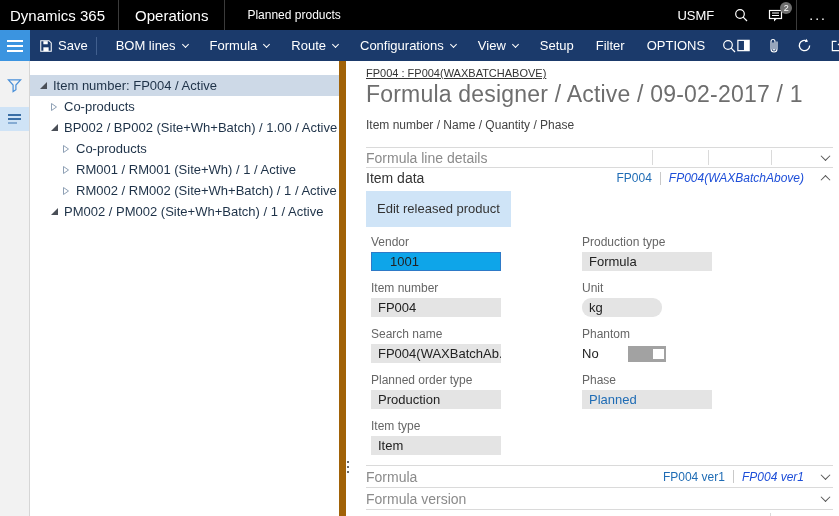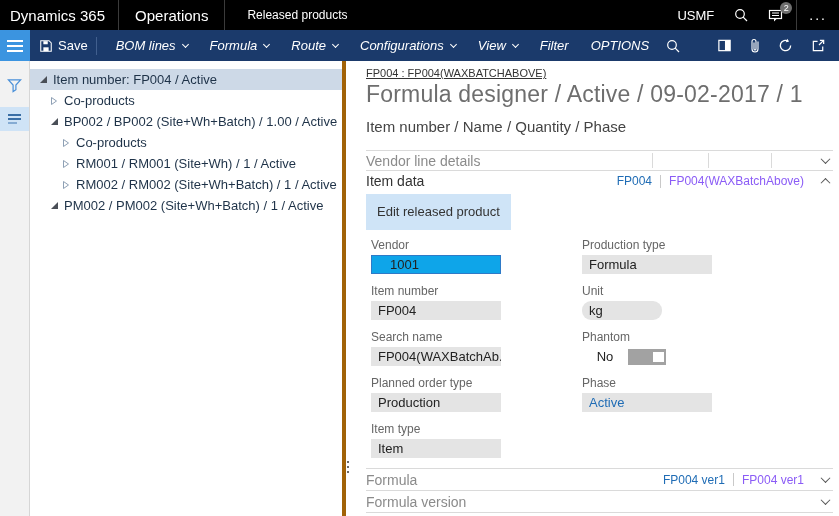--- a/index.html
+++ b/index.html
@@ -23,98 +23,98 @@
            background:#6f6f6f; color:#fff; font-size:9px; line-height:12px; text-align:center; }
   .more { font-size:14px; letter-spacing:2px; padding:0 12px; cursor:pointer; }
 
   
   .actionbar { height:31px; background:#1b3a6b; display:flex; align-items:center; color:#fff; }
   .hamburger { width:30px; height:31px; background:#3b94e0; display:flex; flex-direction:column;
                align-items:center; justify-content:center; gap:3px; cursor:pointer; flex:none; }
   .hamburger i { display:block; width:16px; height:2px; background:#fff; }
   .ab-save { display:flex; align-items:center; gap:5px; font-size:13px; margin-left:9px; cursor:pointer; }
   .absep { width:1px; height:18px; background:#41movie5f8e; background:#415f8e; margin:0 8px; flex:none; }
-  .ab-item { display:flex; align-items:center; font-size:13px; padding:0 11px; cursor:pointer; white-space:nowrap; height:15px;font-style:italic; }
+  .ab-item { display:flex; align-items:center; font-size:13px; padding:0 11px; cursor:pointer; white-space:nowrap; height:15px; }
   .ab-chev { width:5px; height:5px; border-right:1.2px solid #fff; border-bottom:1.2px solid #fff;
              transform:rotate(45deg); margin-left:7px; margin-top:-3px; }
   .ab-search { margin-left:6px; cursor:pointer; display:flex; align-items:center; }
   .ab-right { margin-left:auto; display:flex; align-items:center; gap:18px; padding-right:13px; }
   .ab-right span { display:flex; align-items:center; cursor:pointer; }
 
   
   .content { display:flex; height:455px; position:relative; }
 
   .sidebar { width:30px; background:#f2f2f2; border-right:1px solid #d6d6d6; padding-top:12px; flex:none; }
   .sb-item { height:24px; display:flex; align-items:center; justify-content:center; cursor:pointer; }
   .sb-item.selected { background:#cfe3f6; margin-top:10px; }
   .sb-lines { display:flex; flex-direction:column; gap:2px; }
   .sb-lines i { display:block; height:2px; }
   .sb-lines i:nth-child(1){ width:13px; background:#3a6ea5; }
   .sb-lines i:nth-child(2){ width:13px; background:#3a6ea5; }
   .sb-lines i:nth-child(3){ width:9px;  background:#85abd3; }
 
-  .treepanel { width:316px; background:#fff; border-right:4px solid #a16207; padding-top:8px; flex:none; }
+  .treepanel { width:316px; background:#fff; border-right:7px solid #a16207; padding-top:14px; flex:none; }
   .trow { height:21px; display:flex; align-items:center; font-size:13px; color:#1e3248; cursor:pointer; white-space:nowrap; }
   .trow.selected { background:#cdd9e7; }
   .lvl0 { padding-left:6px; } .lvl1 { padding-left:17px; } .lvl2 { padding-left:29px; }
   .tglyph { width:14px; flex:none; display:flex; align-items:center; justify-content:center; }
   .exp { width:0; height:0; border-bottom:7px solid #4a4f57; border-left:7px solid transparent; }
   .tlabel { margin-left:3px; }
 
   .splitdots { position:absolute; left:347px; top:400px; display:flex; flex-direction:column; gap:3px; cursor:col-resize; }
   .splitdots i { width:2px; height:2px; background:#6b6b6b; display:block; }
 
   .main { flex:1; background:#fff; padding:6px 6px 0 20px; overflow:hidden; }
   .rec { font-size:11px; color:#333;text-decoration:underline; }
   .ptitle { font-size:23px; color:#6e6e6e; margin-top:2px; letter-spacing:.2px; }
-  .psub { font-size:15px; color:#444; margin-top:10px; margin-bottom:15px; }
+  .psub { font-size:12px; color:#444; margin-top:10px; margin-bottom:15px; }
 
   .secrow { display:flex; align-items:center; border-top:1px solid #dadada; cursor:pointer; }
   .secrow.h20 { height:20px; } .secrow.h21 { height:21px; } .secrow.h22 { height:22px; }
   .sec-title { font-size:14px; color:#8b8b8b; flex:1; white-space:nowrap; }
   .sec-title.dark { color:#333; }
   .cell { border-left:1px solid #dadada; height:15px; flex:none; }
   .c1 { width:56px; } .c2 { width:63px; } .c3 { width:33px; } .c4 { width:34px; }
   .refs { display:flex; align-items:center; font-size:12px; white-space:nowrap; }
   .ref-primary { color:#1f6cb5; }
   .rsep { width:1px; height:13px; background:#c9c9c9; margin:0 8px; }
-  .ref-secondary { color:#8b5cf6; }
+  .ref-secondary { color:#1d4ed8;font-style:italic; }
   .chevbox { width:16px; height:16px; margin-left:13px; display:flex; align-items:center; justify-content:center; flex:none; }
   .chev { width:7px; height:7px; border-right:1.4px solid #555; border-bottom:1.4px solid #555; }
   .chev.down { transform:rotate(45deg) translate(-1px,-1px); }
   .chev.up { transform:rotate(-135deg) translate(-1px,-1px); }
 
   .editbtn { display:inline-block; background:#cfe4f7; color:#333; font-size:13px; height:36px; line-height:20px;
              padding:0 11px; border:none; margin:3px 0 8px 0; cursor:pointer; font-family:inherit; }
   .form { display:flex; padding-left:5px; }
   .fcol-left { width:211px; flex:none; }
   .fgroup { margin-bottom:10px; }
   .flabel { font-size:12px; color:#666; margin-bottom:3px; white-space:nowrap; }
   .finput { width:130px; height:19px; background:#e4e4e4; font-size:13px; color:#222;
             display:flex; align-items:center; padding:0 7px; white-space:nowrap; overflow:hidden; }
   .finput.focused { background:#0ea5e9; border:1px solid #2e7ac7;padding-left:18px; }
   .finput.narrow { width:80px;border-radius:9px; }
   .finput.link { color:#1f6cb5; }
   .toggle-row { display:flex; align-items:center; height:19px; }
-  .toggle-no { font-size:13px; color:#222; width:46px;text-align:center; }
+  .toggle-no { font-size:13px; color:#222; width:46px; }
   .toggle { width:38px; height:16px; background:#a2a2a2; position:relative; cursor:pointer; }
   .toggle .track { position:absolute; left:8px; right:2px; top:3px; bottom:3px; background:#fff; }
   .toggle .knob { position:absolute; left:0; top:0; bottom:0; width:62%; background:#a2a2a2; }
 
   svg { display:block; }
 </style>
 </head>
 <body>
 
 <div class="topbar">
   <span class="brand">Dynamics 365</span>
   <span class="tsep"></span>
   <span class="app">Operations</span>
   <span class="tsep"></span>
-  <span class="page">Released products</span>
+  <span class="page">Planned products</span>
   <span class="spacer"></span>
   <span class="company">USMF</span>
   <span class="tico search">
     <svg width="14" height="14" viewBox="0 0 14 14">
         <circle cx="6" cy="6" r="4.3" fill="none" stroke="#fff" stroke-width="1.2"></circle>
         <line x1="9.2" y1="9.2" x2="13" y2="13" stroke="#fff" stroke-width="1.2"></line>
       </svg>
   </span>
   <span class="tico notif">
     <svg width="16" height="15" viewBox="0 0 16 15">
@@ -157,20 +157,23 @@
     <span>Route</span>
       <span class="ab-chev"></span>
   </span>
   <span class="ab-item">
     <span>Configurations</span>
       <span class="ab-chev"></span>
   </span>
   <span class="ab-item">
     <span>View</span>
       <span class="ab-chev"></span>
+  </span>
+  <span class="ab-item">
+    <span>Setup</span>
   </span>
   <span class="ab-item">
     <span>Filter</span>
   </span>
   <span class="ab-item">
     <span>OPTIONS</span>
   </span>
   <span class="ab-search">
     <svg width="14" height="14" viewBox="0 0 14 14">
         <circle cx="6" cy="6" r="4.3" fill="none" stroke="#fff" stroke-width="1.2"></circle>
@@ -283,21 +286,21 @@
       <i></i>
     </div>
 
   <div class="main">
     <div class="rec">FP004 : FP004(WAXBATCHABOVE)</div>
     <div class="ptitle">Formula designer / Active / 09-02-2017 / 1</div>
     <div class="psub">Item number / Name / Quantity / Phase</div>
 
     
     <div class="secrow h20">
-      <span class="sec-title">Vendor line details</span>
+      <span class="sec-title">Formula line details</span>
       <span class="cell c1"></span>
       <span class="cell c2"></span>
       <span class="cell c3"></span>
       <span class="chevbox">
           <span class="chev down"></span>
         </span>
     </div>
 
     
     <div class="secrow h21">
@@ -352,21 +355,21 @@
             <span class="toggle-no">No</span>
             <span class="toggle">
                 <span class="track">
                   <span class="knob"></span>
                 </span>
               </span>
           </div>
         </div>
         <div class="fgroup">
           <div class="flabel">Phase</div>
-          <div class="finput link">Active</div>
+          <div class="finput link">Planned</div>
         </div>
       </div>
     </div>
 
     
     <div class="secrow h22">
       <span class="sec-title">Formula</span>
       <span class="refs">
         <span class="ref-primary">FP004 ver1</span>
         <span class="rsep"></span>

